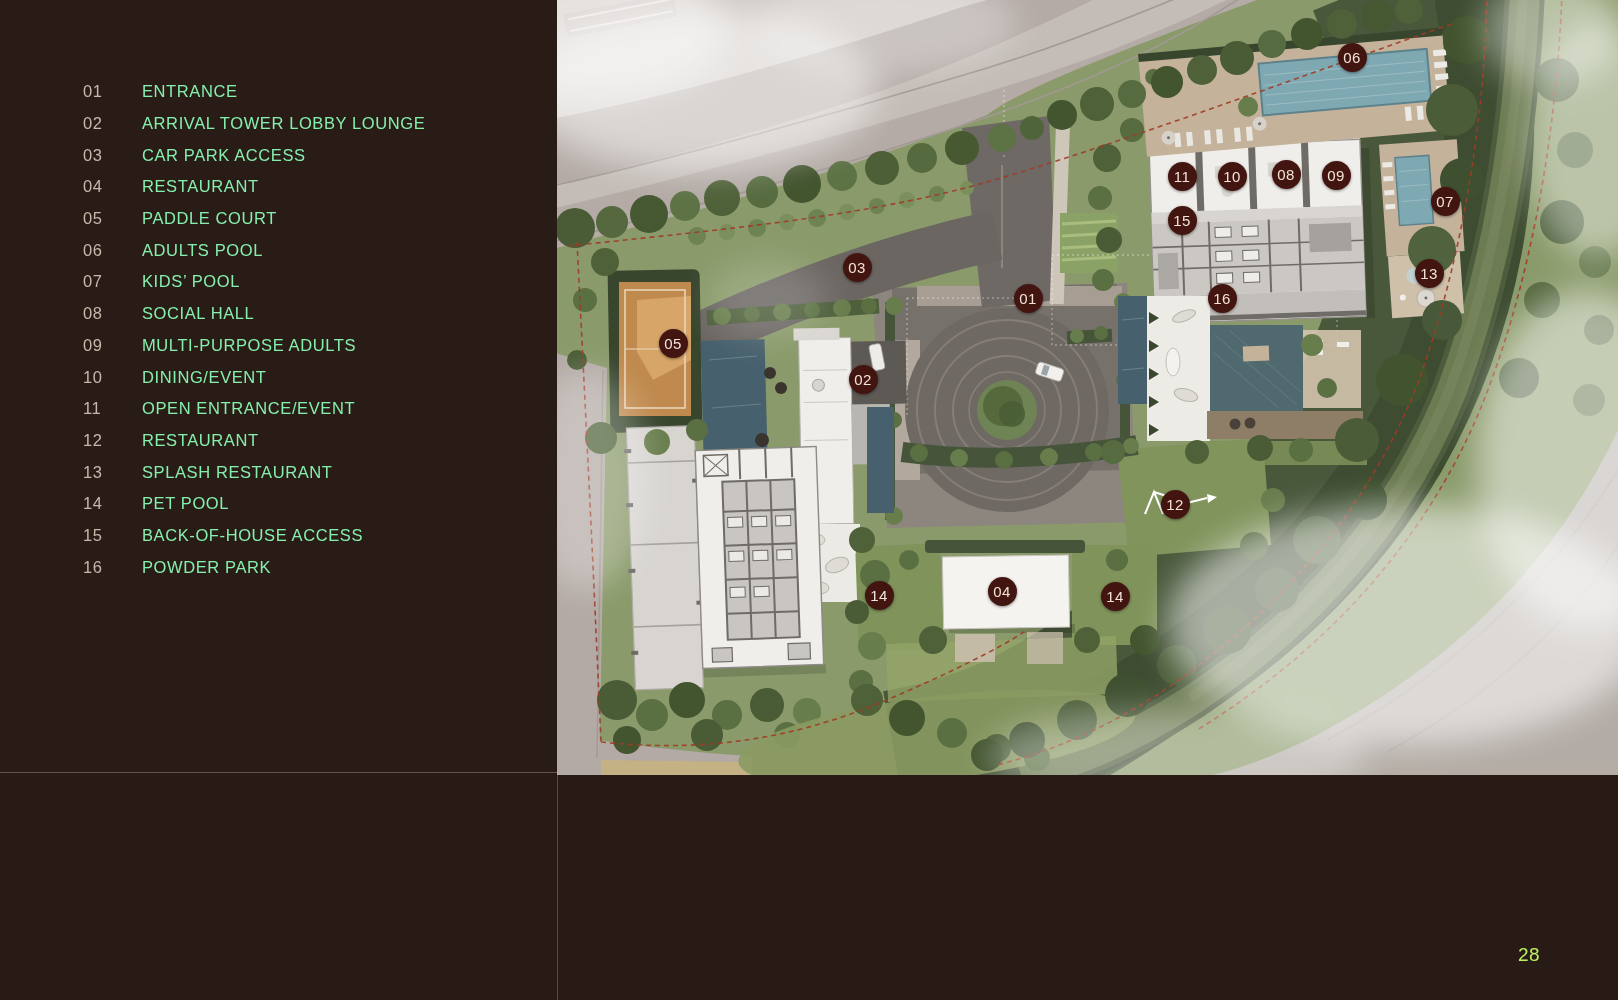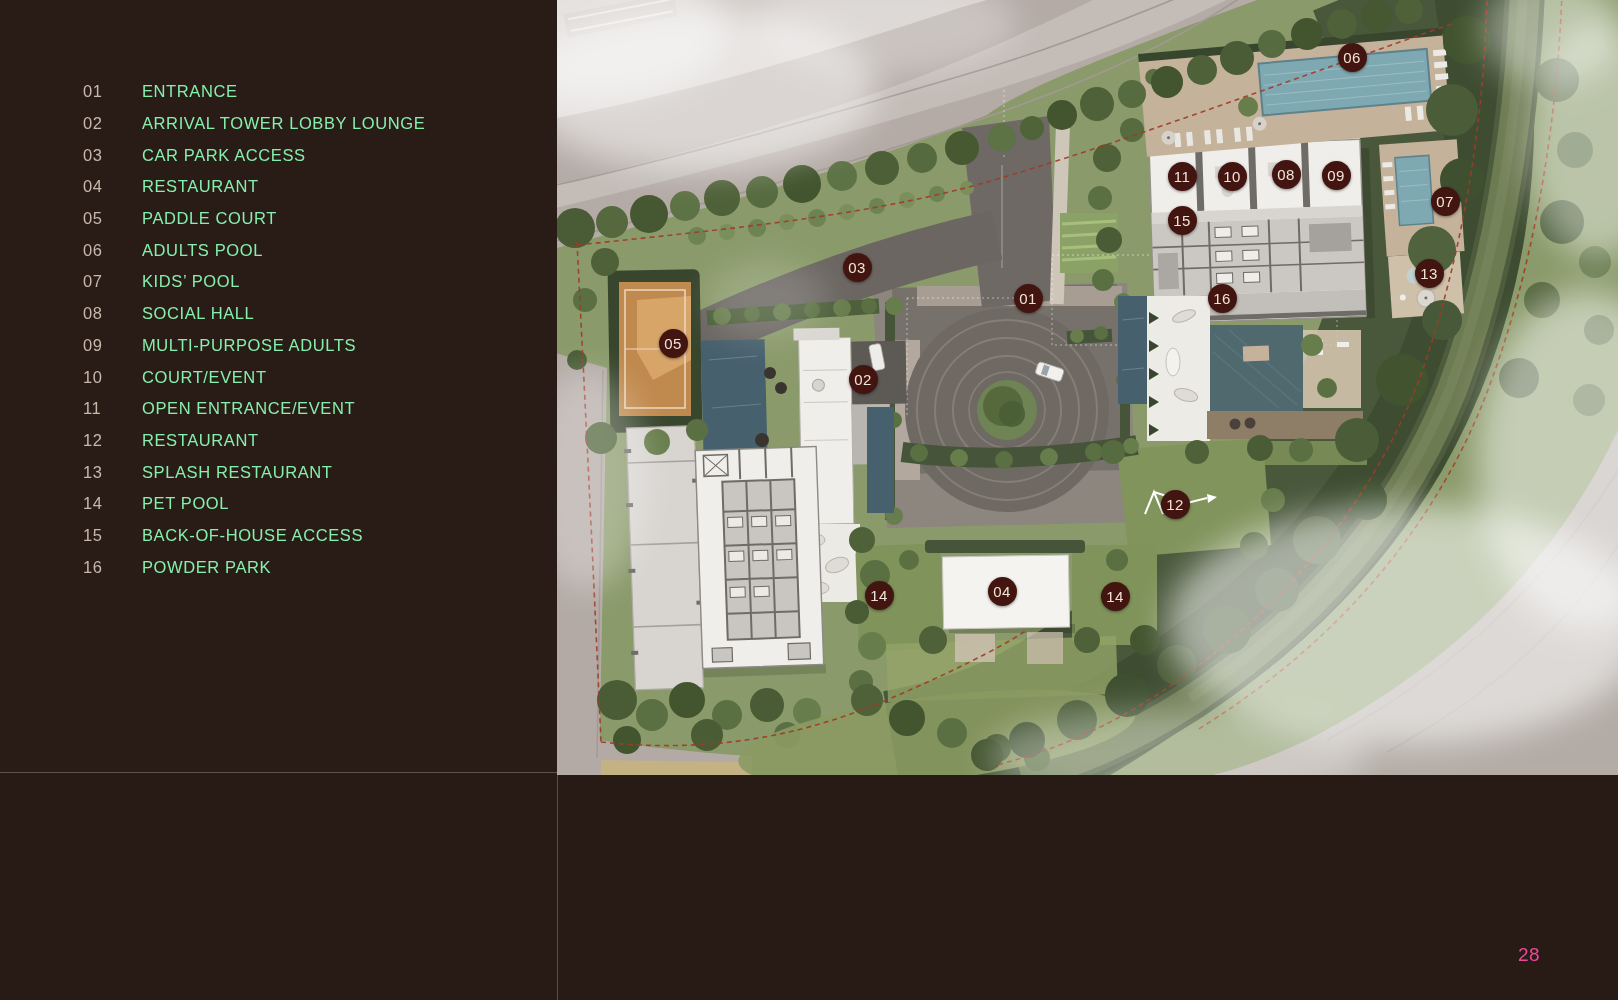--- a/index.html
+++ b/index.html
@@ -11,21 +11,21 @@
   
   .sidebar{position:absolute;left:0;top:0;width:557px;height:772px;background:#291c17;}
   .legend{position:absolute;left:83px;top:76px;margin:0;padding:0;list-style:none;}
   .legend li{display:flex;align-items:center;height:31.7px;font-size:16.5px;letter-spacing:.6px;}
   .legend .num{width:59px;color:#c9b7ab;}
   .legend .label{color:#86efac;white-space:nowrap;}
   
   .divider-h{position:absolute;left:0;top:772px;width:557px;height:1px;background:rgba(213,186,172,.35);}
   .divider-v{position:absolute;left:557px;top:772px;width:1px;height:228px;background:rgba(213,186,172,.30);}
   .page-number{position:absolute;left:1503px;top:944px;width:52px;text-align:center;
-    font-size:19px;color:#ec4899;letter-spacing:.5px;}
+    font-size:19px;color:#bef264;letter-spacing:.5px;}
   
   .map{position:absolute;left:557px;top:0;width:1061px;height:775px;overflow:hidden;background:#8a9a6a;}
   .map svg{display:block;}
   .markers{position:absolute;left:0;top:0;width:100%;height:100%;}
   .marker{
     position:absolute;width:29px;height:29px;border-radius:50%;
     background:#431511;color:#f2e3d8;font-size:15px;letter-spacing:.4px;
     display:flex;align-items:center;justify-content:center;
     box-shadow:0 1px 3px rgba(0,0,0,.45);
   }
@@ -68,21 +68,21 @@
         <li>
           <span class="num">08</span>
           <span class="label">SOCIAL HALL</span>
         </li>
         <li>
           <span class="num">09</span>
           <span class="label">MULTI-PURPOSE ADULTS</span>
         </li>
         <li>
           <span class="num">10</span>
-          <span class="label">COURT/EVENT</span>
+          <span class="label">DINING/EVENT</span>
         </li>
         <li>
           <span class="num">11</span>
           <span class="label">OPEN ENTRANCE/EVENT</span>
         </li>
         <li>
           <span class="num">12</span>
           <span class="label">RESTAURANT</span>
         </li>
         <li>

